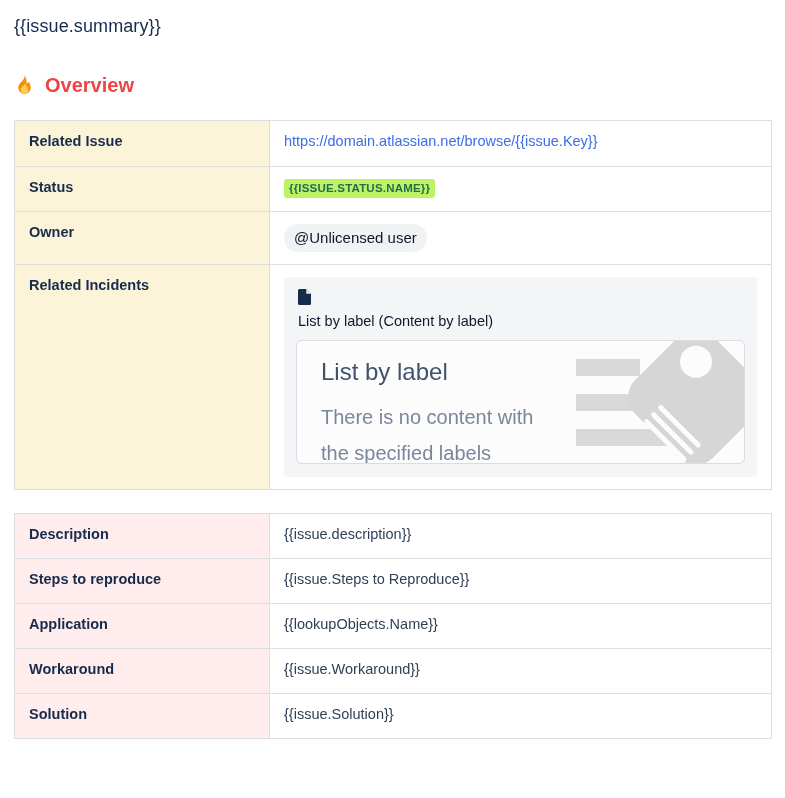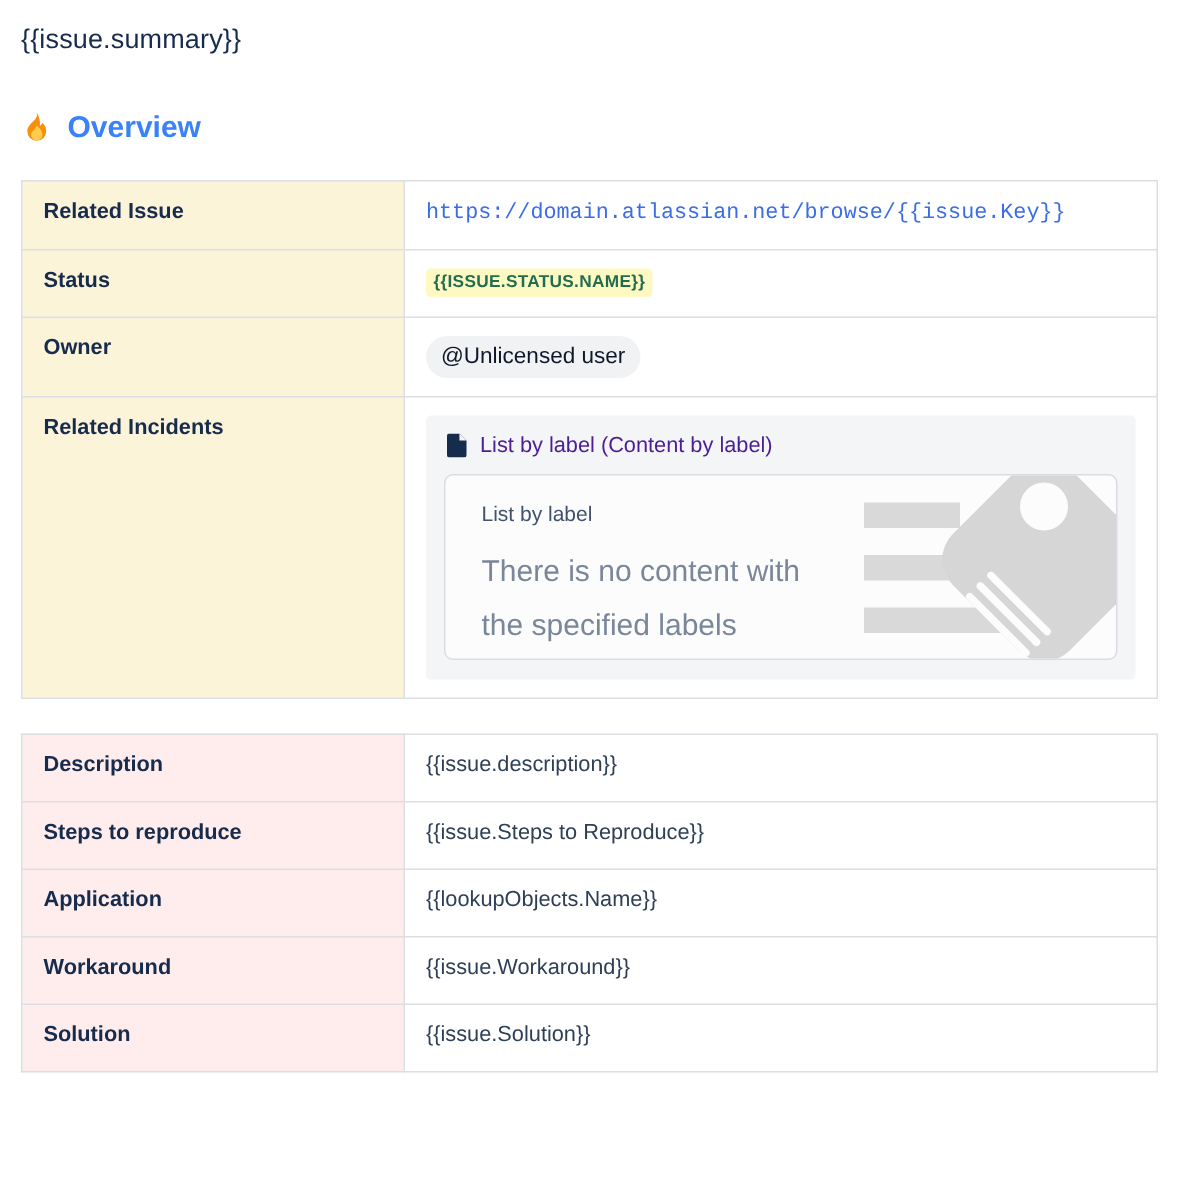--- a/index.html
+++ b/index.html
@@ -21,21 +21,21 @@
     margin: 0 0 0 0;
     line-height: 1.2;
   }
 
   h2.section-heading {
     display: flex;
     align-items: center;
     gap: 10px;
     font-size: 20px;
     font-weight: 600;
-    color: #3b82f6;
+    color: #ef4444;
     line-height: 1.2;
   }
   h2.overview-heading { margin-top: 35px; }
   h2.error-heading   { margin-top: 54px; }
   .h-icon { display: inline-flex; width: 21px; height: 21px; flex: 0 0 auto; }
   .h-icon svg { width: 100%; height: 100%; }
 
   table.props {
     margin-top: 23px;
     width: 758px;
@@ -61,26 +61,25 @@
   tr.row-related-issue  { height: 46px; }
   tr.row-status         { height: 45px; }
   tr.row-owner          { height: 44px; }
   tr.row-incidents      { height: 191px; }
   table.error-table tr  { height: 45px; }
 
   a.issue-link {
     color: #3B6DE8;
     text-decoration: none;
     cursor: pointer;
-    font-family: Liberation Mono, monospace;
   }
 
   .status-lozenge {
     display: inline-block;
-    background: #fef9c3;
+    background: #bef264;
     color: #216E4E;
     font-size: 11.5px;
     font-weight: 700;
     letter-spacing: .2px;
     padding: 3px 5px;
     border-radius: 3px;
     line-height: 1.2;
   }
 
   .mention-pill {
@@ -97,36 +96,37 @@
   td.incidents-cell { padding: 10px 10px; }
   .macro-panel {
     background: #F4F5F7;
     border-radius: 3px;
     padding: 10px 12px 13px 12px;
   }
   .macro-header {
     display: flex;
     align-items: flex-start;
     gap: 8px;
-    color: #4c1d95;
+    color: #0f172a;
     font-size: 14.5px;
     margin: 2px 0 11px 2px;
+    flex-direction: column;
   }
   .doc-icon { display: inline-flex; width: 14px; height: 16px; flex: 0 0 auto; }
   .macro-card {
     position: relative;
     overflow: hidden;
     background: #FCFCFD;
     border: 1px solid #D9DDE3;
     border-radius: 6px;
     height: 124px;
     padding: 17px 24px;
   }
   .macro-card-title {
-    font-size: 14px;
+    font-size: 24px;
     font-weight: 400;
     color: #42526E;
     margin-bottom: 13px;
   }
   .macro-card-message {
     font-size: 20px;
     color: #7A869A;
     width: 225px;
     line-height: 1.8;
   }

